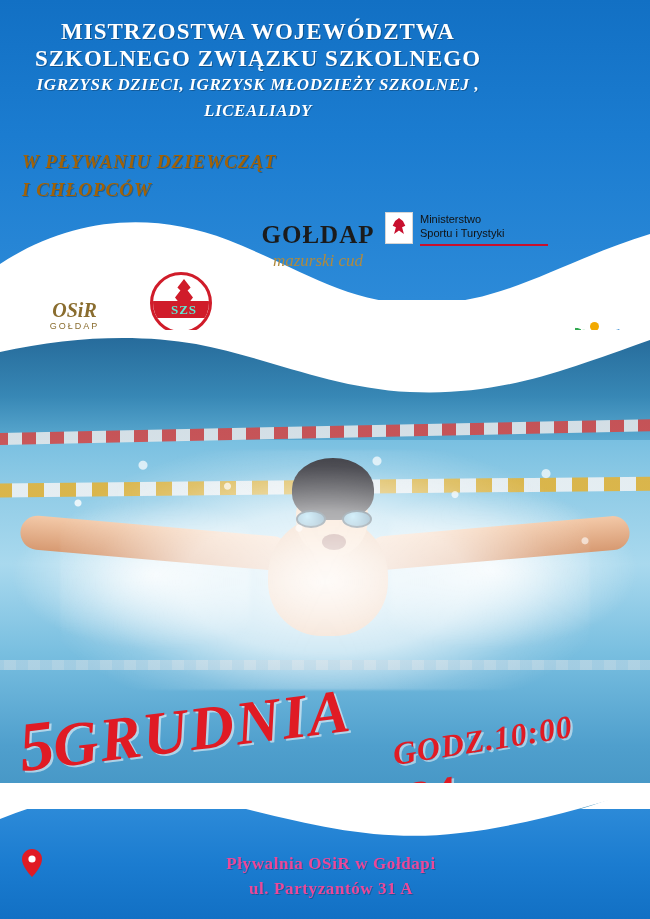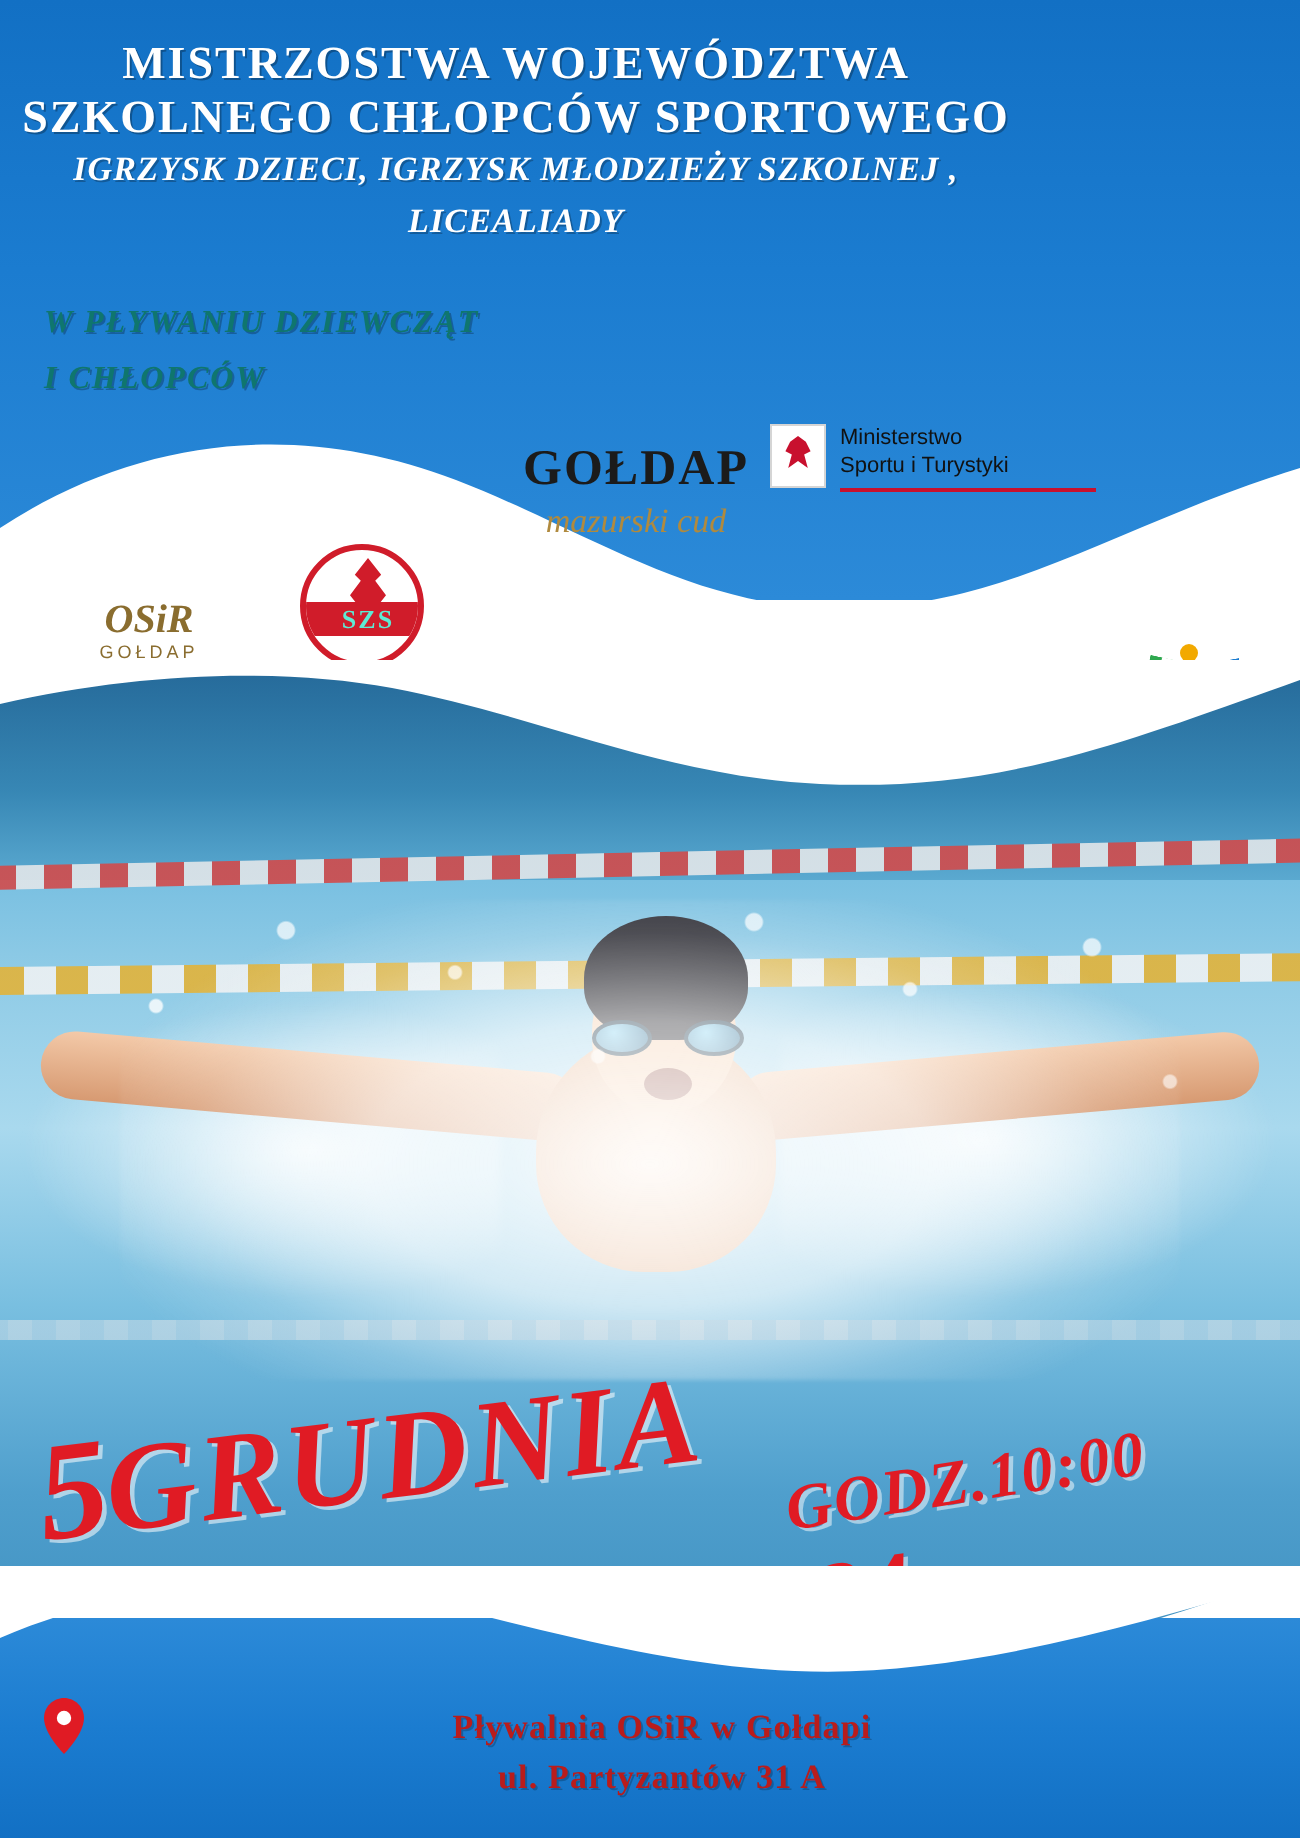--- a/index.html
+++ b/index.html
@@ -72,25 +72,25 @@
     letter-spacing: 0.6px;
     font-style: italic;
     text-shadow: 1px 1px 0 rgba(0,0,0,0.25);
   }
   .hl-left {
     position: absolute;
     left: 22px;
     top: 148px;
     width: 400px;
     text-align: left;
-    color: #0f766e;
-    font-family: "Liberation Serif", serif;
-    font-style: italic;
-    font-weight: bold;
-    font-size: 16px;
+    color: #a16207;
+    font-family: "Liberation Serif", serif;
+    font-style: italic;
+    font-weight: bold;
+    font-size: 19px;
     line-height: 28px;
     letter-spacing: 1px;
     text-shadow: 1px 1px 0 rgba(0,0,0,0.25);
   }
 
   
   .logo {
     position: absolute;
   }
 
@@ -435,21 +435,21 @@
     left: 0;
     bottom: 66px;
     width: 650px;
     height: 70px;
   }
   .venue {
     position: absolute;
     left: 36px;
     bottom: 18px;
     width: 590px;
-    color: #b91c1c;
+    color: #ec4899;
     font-family: "Liberation Serif", serif;
     font-weight: bold;
     font-size: 17px;
     line-height: 25px;
     letter-spacing: 0.6px;
     text-align: center;
     text-shadow: 1px 1px 0 rgba(0,0,0,0.22);
   }
   .pin-icon {
     position: absolute;
@@ -464,21 +464,21 @@
 
 <div id="poster">
 
   <div class="top-band"></div>
   <svg class="top-wave" viewBox="0 0 650 130" preserveAspectRatio="none">
     <path d="M0,64 C70,18 150,10 228,40 C300,68 352,108 432,104 C510,100 560,62 650,34 L650,130 L0,130 Z" fill="#ffffff"></path>
   </svg>
 
   <div class="headline">
     <div class="hl1">MISTRZOSTWA WOJEWÓDZTWA</div>
-    <div class="hl3">SZKOLNEGO CHŁOPCÓW SPORTOWEGO</div>
+    <div class="hl3">SZKOLNEGO ZWIĄZKU SZKOLNEGO</div>
     <div class="hl4">IGRZYSK DZIECI, IGRZYSK MŁODZIEŻY SZKOLNEJ , LICEALIADY</div>
   </div>
   <div class="hl-left">
     <div>W PŁYWANIU DZIEWCZĄT</div>
     <div>I CHŁOPCÓW</div>
   </div>
 
   <div class="logo logo-goldap">
     <div class="goldap-word">GOŁDAP</div>
     <div class="goldap-sub">mazurski cud</div>

